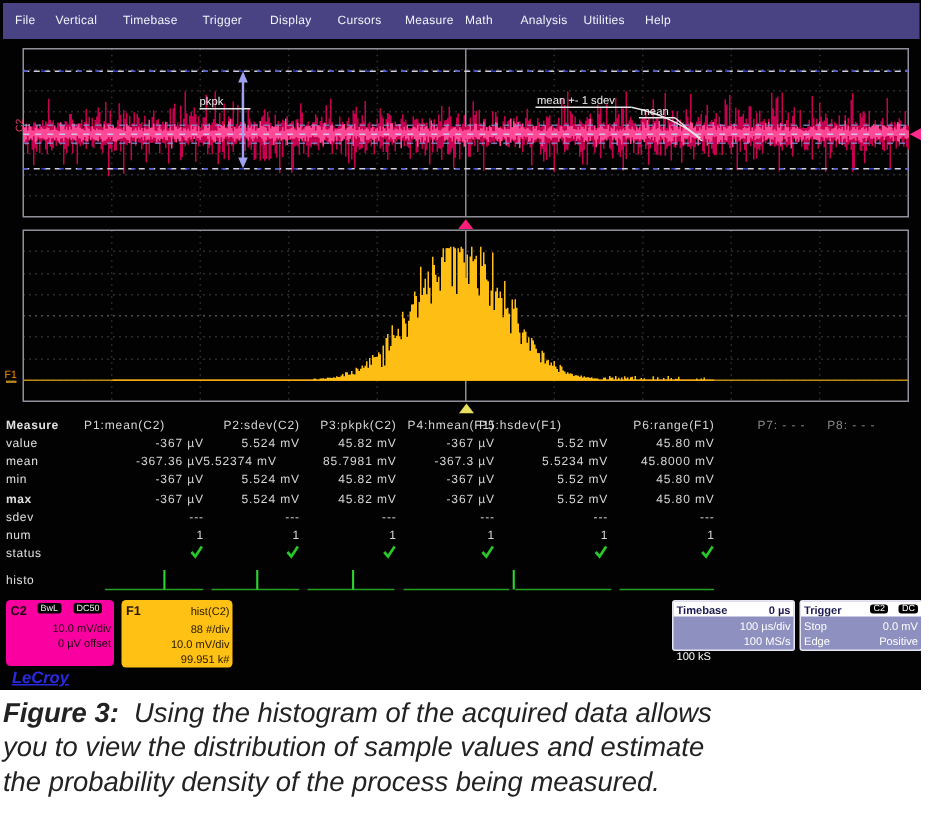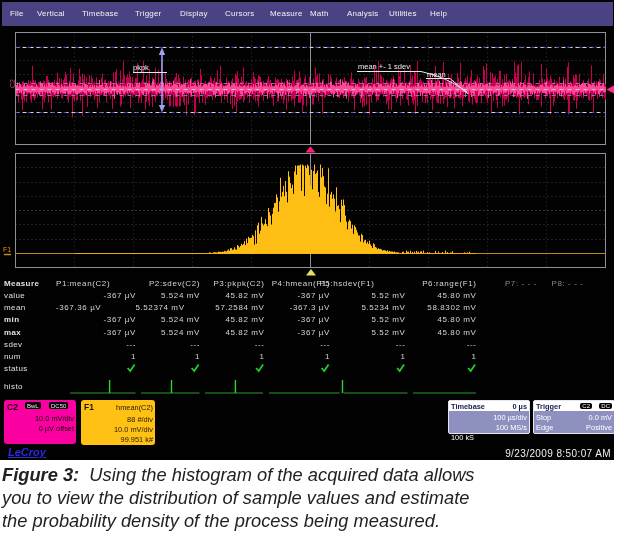--- a/index.html
+++ b/index.html
@@ -95,80 +95,80 @@
       <span style="position:absolute;left:223px;top:7px">Cursors</span>
       <span style="position:absolute;left:268px;top:7px">Measure</span>
       <span style="position:absolute;left:308px;top:7px">Math</span>
       <span style="position:absolute;left:345px;top:7px">Analysis</span>
       <span style="position:absolute;left:387px;top:7px">Utilities</span>
       <span style="position:absolute;left:428px;top:7px">Help</span>
     </div>
     <div style="position:absolute;left:4px;top:278.5px;font-size:8px;letter-spacing:0.4px;color:#e0e0e0;font-weight:bold">Measure</div>
     <div style="position:absolute;left:4px;top:290.5px;font-size:8px;letter-spacing:0.4px;color:#e0e0e0;font-weight:normal">value</div>
     <div style="position:absolute;left:4px;top:302.5px;font-size:8px;letter-spacing:0.4px;color:#e0e0e0;font-weight:normal">mean</div>
-    <div style="position:absolute;left:4px;top:315px;font-size:8px;letter-spacing:0.4px;color:#e0e0e0;font-weight:bold">min</div>
+    <div style="position:absolute;left:4px;top:315px;font-size:8px;letter-spacing:0.4px;color:#e0e0e0;font-weight:normal">min</div>
     <div style="position:absolute;left:4px;top:327.5px;font-size:8px;letter-spacing:0.4px;color:#e0e0e0;font-weight:bold">max</div>
     <div style="position:absolute;left:4px;top:339.5px;font-size:8px;letter-spacing:0.4px;color:#e0e0e0;font-weight:normal">sdev</div>
     <div style="position:absolute;left:4px;top:352px;font-size:8px;letter-spacing:0.4px;color:#e0e0e0;font-weight:normal">num</div>
     <div style="position:absolute;left:4px;top:364px;font-size:8px;letter-spacing:0.4px;color:#e0e0e0;font-weight:normal">status</div>
     <div style="position:absolute;left:4px;top:381.5px;font-size:8px;letter-spacing:0.4px;color:#e0e0e0;font-weight:normal">histo</div>
     <div style="position:absolute;left:56px;top:278.5px;width:80px;text-align:left;font-size:8px;letter-spacing:0.6px;color:#d6d6d6">P1:mean(C2)</div>
     <div style="position:absolute;left:56px;top:290.5px;width:80px;text-align:right;font-size:8px;letter-spacing:0.6px;color:#d6d6d6">-367 µV</div>
-    <div style="position:absolute;left:56px;top:302.5px;width:80px;text-align:left;font-size:8px;letter-spacing:0.6px;color:#d6d6d6">-367.36 µV</div>
+    <div style="position:absolute;left:56px;top:302.5px;width:80px;text-align:right;font-size:8px;letter-spacing:0.6px;color:#d6d6d6">-367.36 µV</div>
     <div style="position:absolute;left:56px;top:315px;width:80px;text-align:right;font-size:8px;letter-spacing:0.6px;color:#d6d6d6">-367 µV</div>
     <div style="position:absolute;left:56px;top:327.5px;width:80px;text-align:right;font-size:8px;letter-spacing:0.6px;color:#d6d6d6">-367 µV</div>
     <div style="position:absolute;left:56px;top:339.5px;width:80px;text-align:right;font-size:8px;letter-spacing:0.6px;color:#d6d6d6">---</div>
     <div style="position:absolute;left:56px;top:352px;width:80px;text-align:right;font-size:8px;letter-spacing:0.6px;color:#d6d6d6">1</div>
     <div style="position:absolute;left:120px;top:278.5px;width:80px;text-align:right;font-size:8px;letter-spacing:0.6px;color:#d6d6d6">P2:sdev(C2)</div>
     <div style="position:absolute;left:120px;top:290.5px;width:80px;text-align:right;font-size:8px;letter-spacing:0.6px;color:#d6d6d6">5.524 mV</div>
     <div style="position:absolute;left:120px;top:302.5px;width:80px;text-align:center;font-size:8px;letter-spacing:0.6px;color:#d6d6d6">5.52374 mV</div>
     <div style="position:absolute;left:120px;top:315px;width:80px;text-align:right;font-size:8px;letter-spacing:0.6px;color:#d6d6d6">5.524 mV</div>
     <div style="position:absolute;left:120px;top:327.5px;width:80px;text-align:right;font-size:8px;letter-spacing:0.6px;color:#d6d6d6">5.524 mV</div>
     <div style="position:absolute;left:120px;top:339.5px;width:80px;text-align:right;font-size:8px;letter-spacing:0.6px;color:#d6d6d6">---</div>
     <div style="position:absolute;left:120px;top:352px;width:80px;text-align:right;font-size:8px;letter-spacing:0.6px;color:#d6d6d6">1</div>
     <div style="position:absolute;left:184.5px;top:278.5px;width:80px;text-align:right;font-size:8px;letter-spacing:0.6px;color:#d6d6d6">P3:pkpk(C2)</div>
     <div style="position:absolute;left:184.5px;top:290.5px;width:80px;text-align:right;font-size:8px;letter-spacing:0.6px;color:#d6d6d6">45.82 mV</div>
-    <div style="position:absolute;left:184.5px;top:302.5px;width:80px;text-align:right;font-size:8px;letter-spacing:0.6px;color:#d6d6d6">57.2584 mV</div>
+    <div style="position:absolute;left:184.5px;top:302.5px;width:80px;text-align:right;font-size:8px;letter-spacing:0.6px;color:#d6d6d6">85.7981 mV</div>
     <div style="position:absolute;left:184.5px;top:315px;width:80px;text-align:right;font-size:8px;letter-spacing:0.6px;color:#d6d6d6">45.82 mV</div>
     <div style="position:absolute;left:184.5px;top:327.5px;width:80px;text-align:right;font-size:8px;letter-spacing:0.6px;color:#d6d6d6">45.82 mV</div>
     <div style="position:absolute;left:184.5px;top:339.5px;width:80px;text-align:right;font-size:8px;letter-spacing:0.6px;color:#d6d6d6">---</div>
     <div style="position:absolute;left:184.5px;top:352px;width:80px;text-align:right;font-size:8px;letter-spacing:0.6px;color:#d6d6d6">1</div>
     <div style="position:absolute;left:250px;top:278.5px;width:80px;text-align:right;font-size:8px;letter-spacing:0.6px;color:#d6d6d6">P4:hmean(F1)</div>
     <div style="position:absolute;left:250px;top:290.5px;width:80px;text-align:right;font-size:8px;letter-spacing:0.6px;color:#d6d6d6">-367 µV</div>
     <div style="position:absolute;left:250px;top:302.5px;width:80px;text-align:right;font-size:8px;letter-spacing:0.6px;color:#d6d6d6">-367.3 µV</div>
     <div style="position:absolute;left:250px;top:315px;width:80px;text-align:right;font-size:8px;letter-spacing:0.6px;color:#d6d6d6">-367 µV</div>
     <div style="position:absolute;left:250px;top:327.5px;width:80px;text-align:right;font-size:8px;letter-spacing:0.6px;color:#d6d6d6">-367 µV</div>
     <div style="position:absolute;left:250px;top:339.5px;width:80px;text-align:right;font-size:8px;letter-spacing:0.6px;color:#d6d6d6">---</div>
     <div style="position:absolute;left:250px;top:352px;width:80px;text-align:right;font-size:8px;letter-spacing:0.6px;color:#d6d6d6">1</div>
     <div style="position:absolute;left:307px;top:278.5px;width:80px;text-align:center;font-size:8px;letter-spacing:0.6px;color:#d6d6d6">P5:hsdev(F1)</div>
     <div style="position:absolute;left:325.5px;top:290.5px;width:80px;text-align:right;font-size:8px;letter-spacing:0.6px;color:#d6d6d6">5.52 mV</div>
     <div style="position:absolute;left:325.5px;top:302.5px;width:80px;text-align:right;font-size:8px;letter-spacing:0.6px;color:#d6d6d6">5.5234 mV</div>
     <div style="position:absolute;left:325.5px;top:315px;width:80px;text-align:right;font-size:8px;letter-spacing:0.6px;color:#d6d6d6">5.52 mV</div>
     <div style="position:absolute;left:325.5px;top:327.5px;width:80px;text-align:right;font-size:8px;letter-spacing:0.6px;color:#d6d6d6">5.52 mV</div>
     <div style="position:absolute;left:325.5px;top:339.5px;width:80px;text-align:right;font-size:8px;letter-spacing:0.6px;color:#d6d6d6">---</div>
     <div style="position:absolute;left:325.5px;top:352px;width:80px;text-align:right;font-size:8px;letter-spacing:0.6px;color:#d6d6d6">1</div>
     <div style="position:absolute;left:396.5px;top:278.5px;width:80px;text-align:right;font-size:8px;letter-spacing:0.6px;color:#d6d6d6">P6:range(F1)</div>
     <div style="position:absolute;left:396.5px;top:290.5px;width:80px;text-align:right;font-size:8px;letter-spacing:0.6px;color:#d6d6d6">45.80 mV</div>
-    <div style="position:absolute;left:396.5px;top:302.5px;width:80px;text-align:right;font-size:8px;letter-spacing:0.6px;color:#d6d6d6">58.8302 mV</div>
+    <div style="position:absolute;left:396.5px;top:302.5px;width:80px;text-align:right;font-size:8px;letter-spacing:0.6px;color:#d6d6d6">45.8000 mV</div>
     <div style="position:absolute;left:396.5px;top:315px;width:80px;text-align:right;font-size:8px;letter-spacing:0.6px;color:#d6d6d6">45.80 mV</div>
     <div style="position:absolute;left:396.5px;top:327.5px;width:80px;text-align:right;font-size:8px;letter-spacing:0.6px;color:#d6d6d6">45.80 mV</div>
     <div style="position:absolute;left:396.5px;top:339.5px;width:80px;text-align:right;font-size:8px;letter-spacing:0.6px;color:#d6d6d6">---</div>
     <div style="position:absolute;left:396.5px;top:352px;width:80px;text-align:right;font-size:8px;letter-spacing:0.6px;color:#d6d6d6">1</div>
     <div style="position:absolute;left:462px;top:278.5px;width:75px;text-align:right;font-size:8px;letter-spacing:0.6px;color:#8a8a8a">P7: - - -</div>
     <div style="position:absolute;left:530px;top:278.5px;width:75px;text-align:center;font-size:8px;letter-spacing:0.6px;color:#8a8a8a">P8: - - -</div>
     <div style="position:absolute;left:4px;top:400px;width:72px;height:44px;background:#fb00a0;border-radius:3px;color:#18000c;font-size:7.4px">
       <span style="position:absolute;left:3px;top:2px;font-size:8.5px;font-weight:bold">C2</span>
       <span style="position:absolute;left:21px;top:2px;background:#000;color:#f0f0f0;font-size:6px;border-radius:2px;padding:0.5px 2px">BwL</span>
       <span style="position:absolute;left:45px;top:2px;background:#000;color:#f0f0f0;font-size:6px;border-radius:2px;padding:0.5px 2px">DC50</span>
       <span style="position:absolute;right:2px;top:14px">10.0 mV/div</span>
       <span style="position:absolute;right:2px;top:24px">0 µV offset</span>
     </div>
     <div style="position:absolute;left:81px;top:400px;width:74px;height:45px;background:#ffc114;border-radius:3px;color:#241800;font-size:7.4px">
       <span style="position:absolute;left:3px;top:2px;font-size:8.5px;font-weight:bold">F1</span>
-      <span style="position:absolute;right:2px;top:3px">hmean(C2)</span>
+      <span style="position:absolute;right:2px;top:3px">hist(C2)</span>
       <span style="position:absolute;right:2px;top:15px">88 #/div</span>
       <span style="position:absolute;right:2px;top:25px">10.0 mV/div</span>
       <span style="position:absolute;right:2px;top:35px">99.951 k#</span>
     </div>
     <div style="position:absolute;left:448px;top:400px;width:80px;height:32px;background:#8e90c0;border:1px solid #e6e6f2;border-radius:2px;font-size:7.4px;color:#fff">
       <span style="position:absolute;left:0;top:0;width:100%;height:9.5px;background:#fff"></span>
       <span style="position:absolute;left:2px;top:1px;color:#1a1a50;font-weight:bold">Timebase</span>
       <span style="position:absolute;right:2px;top:1px;color:#1a1a50;font-weight:bold">0 µs</span>
       <span style="position:absolute;right:2px;top:12px">100 µs/div</span>
       <span style="position:absolute;left:2px;top:32px">100 kS</span>
@@ -178,14 +178,13 @@
       <span style="position:absolute;left:0;top:0;width:100%;height:9.5px;background:#fff"></span>
       <span style="position:absolute;left:2px;top:1px;color:#1a1a50;font-weight:bold">Trigger</span>
       <span style="position:absolute;right:22px;top:1.5px;background:#000;color:#fff;font-size:6px;border-radius:2px;padding:0 2px">C2</span>
       <span style="position:absolute;right:2px;top:1.5px;background:#000;color:#fff;font-size:6px;border-radius:2px;padding:0 2px">DC</span>
       <span style="position:absolute;left:2px;top:12px">Stop</span>
       <span style="position:absolute;right:2px;top:12px">0.0 mV</span>
       <span style="position:absolute;left:2px;top:22px">Edge</span>
       <span style="position:absolute;right:2px;top:22px">Positive</span>
     </div>
     <div style="position:absolute;left:8px;top:446px;font-size:11px;font-weight:bold;font-style:italic;color:#2a2ae0;text-decoration:underline">LeCroy</div>
-    <div style="position:absolute;left:411px;top:447.5px;width:200px;text-align:right;font-size:10px;letter-spacing:0.4px;color:#f0f0f0">9/23/2009 8:50:07 AM</div>
 </div>
 <div style="position:absolute;left:2px;top:462.8px;width:616px;font-size:18.3px;font-style:italic;color:#222;line-height:23.2px"><b>Figure 3:</b>&nbsp; Using the histogram of the acquired data allows<br>you to view the distribution of sample values and estimate<br>the probability density of the process being measured.</div>
 </body></html>

